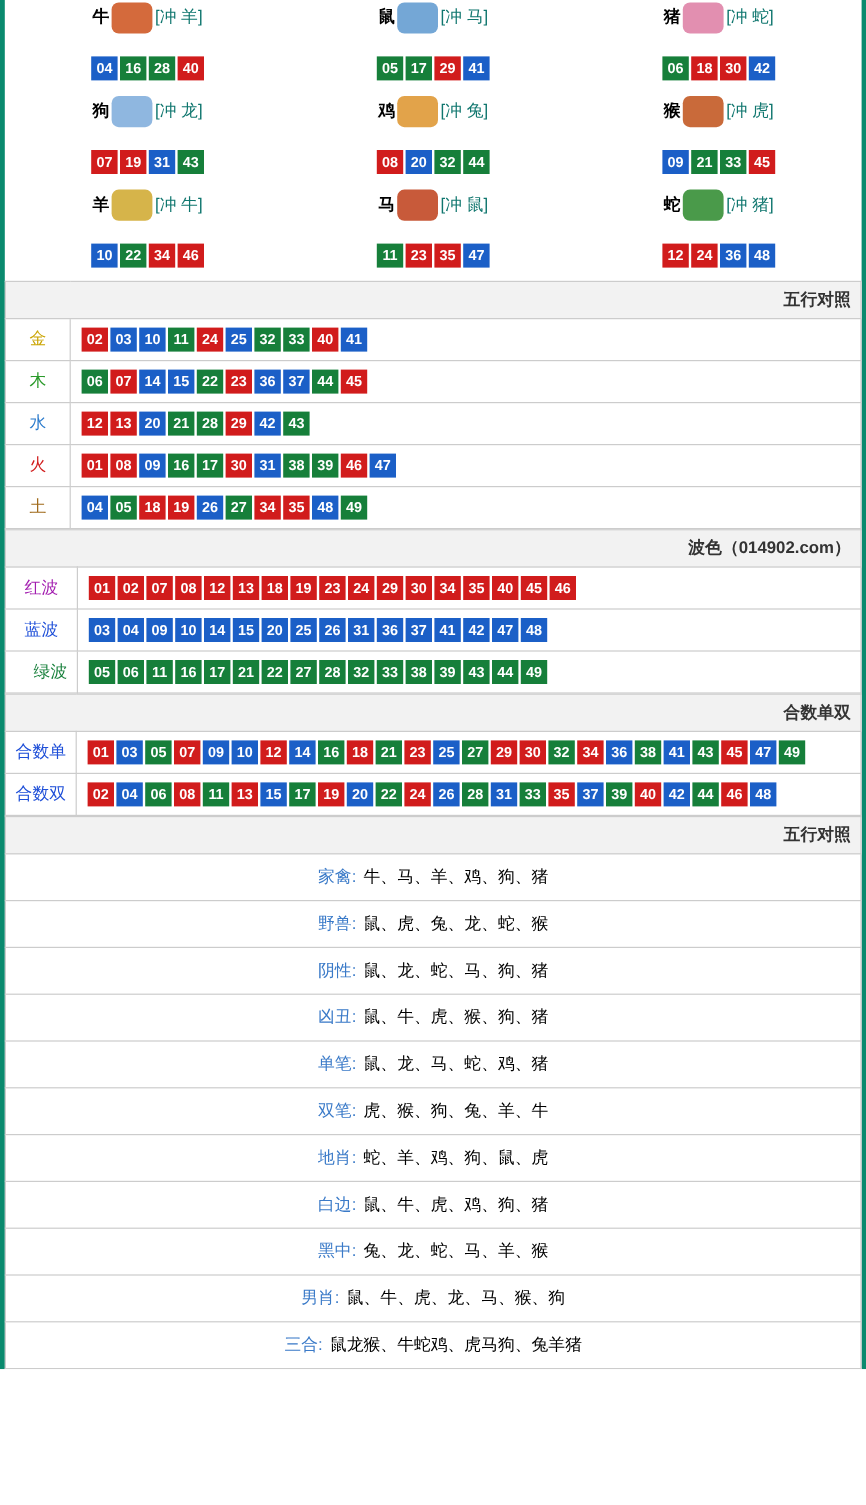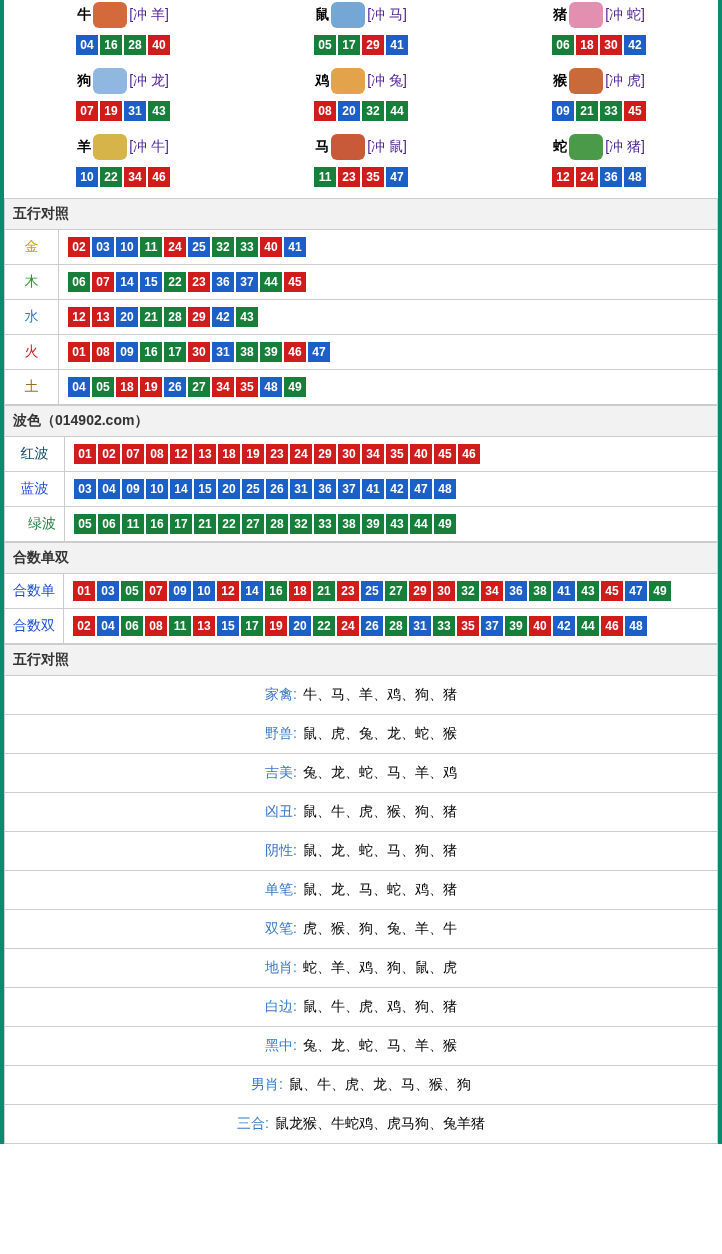--- a/index.html
+++ b/index.html
@@ -2,30 +2,30 @@
 <html><head>
 <meta charset="utf-8">
 <style>
   * { box-sizing: border-box; margin: 0; padding: 0; }
   body { font-family: "Microsoft YaHei", Arial, sans-serif; font-size: 14px; background: #fff; }
   .wrap { width: 722px; border-left: 4px solid #0a8a6e; border-right: 4px solid #0a8a6e; margin: 0 auto; }
   table { width: 100%; border-collapse: collapse; }
   td, th { border: 1px solid #ccc; padding: 6px 8px; vertical-align: middle; }
   .zodiac-row td { text-align: center; border: none; padding: 2px 6px 10px; width: 33.33%; }
   .zodiac-label { font-weight: bold; }
-  .conflict { color: #4c1d95; }
-  .balls { margin-top: 6px; }
+  .conflict { color: #0f766e; }
+  .balls { margin-top: 18px; }
   .ball { display: inline-block; width: 22px; height: 20px; line-height: 20px; font-size: 12px; color: #fff; text-align: center; margin: 1px; font-weight: bold; }
   .r { background: #d11c1c; }
   .b { background: #1b5fc7; }
   .g { background: #167f3a; }
-  .section-header { background: #f2f2f2; text-align: left; font-weight: bold; color: #333; }
+  .section-header { background: #f2f2f2; text-align: right; font-weight: bold; color: #333; }
   .lbl { width: 54px; text-align: center; white-space: nowrap; }
   .gold { color: #caa400; } .wood { color: #2a9a2a; } .water { color: #2a7acc; } .fire { color: #d11c1c; } .earth { color: #a06b1c; }
-  .red { color: #0c4a6e; margin-top: 16px; } .blue { color: #1d4ed8; } .green { color: #167f3a; padding-left: 23px; }
+  .red { color: #a21caf; margin-top: 16px; } .blue { color: #1d4ed8; } .green { color: #167f3a; padding-left: 23px; }
   .attr-row td { text-align: center; padding: 10px 16px; }
   .attr-key { color: #3a7ac8; margin-right: 6px; }
   .zodiac-icon { display:inline-block; width:34px; height:26px; vertical-align:middle; border-radius:6px; margin:0 2px; }
   .zi0{background:#d46a3c;} .zi1{background:#74a7d6;} .zi2{background:#e28fb0;}
   .zi3{background:#8fb7e0;} .zi4{background:#e2a34a;} .zi5{background:#c96a3a;}
   .zi6{background:#d6b44a;} .zi7{background:#c85a3a;} .zi8{background:#4a9a4a;}
 </style>
 </head>
 <body>
 <div class="wrap">
@@ -127,27 +127,24 @@
         </tr>
   </tbody>
       <tbody id="attr-body">
         <tr class="attr-row">
           <td><span class="attr-key">家禽:</span><span>牛、马、羊、鸡、狗、猪</span></td>
         </tr>
         <tr class="attr-row">
           <td><span class="attr-key">野兽:</span><span>鼠、虎、兔、龙、蛇、猴</span></td>
         </tr>
         <tr class="attr-row">
-          <td><span class="attr-key">吉美:</span><span>兔、龙、蛇、马、羊、鸡</span></td>
+          <td><span class="attr-key">阴性:</span><span>鼠、龙、蛇、马、狗、猪</span></td>
         </tr>
         <tr class="attr-row">
           <td><span class="attr-key">凶丑:</span><span>鼠、牛、虎、猴、狗、猪</span></td>
-        </tr>
-        <tr class="attr-row">
-          <td><span class="attr-key">阴性:</span><span>鼠、龙、蛇、马、狗、猪</span></td>
         </tr>
         <tr class="attr-row">
           <td><span class="attr-key">单笔:</span><span>鼠、龙、马、蛇、鸡、猪</span></td>
         </tr>
         <tr class="attr-row">
           <td><span class="attr-key">双笔:</span><span>虎、猴、狗、兔、羊、牛</span></td>
         </tr>
         <tr class="attr-row">
           <td><span class="attr-key">地肖:</span><span>蛇、羊、鸡、狗、鼠、虎</span></td>
         </tr>

